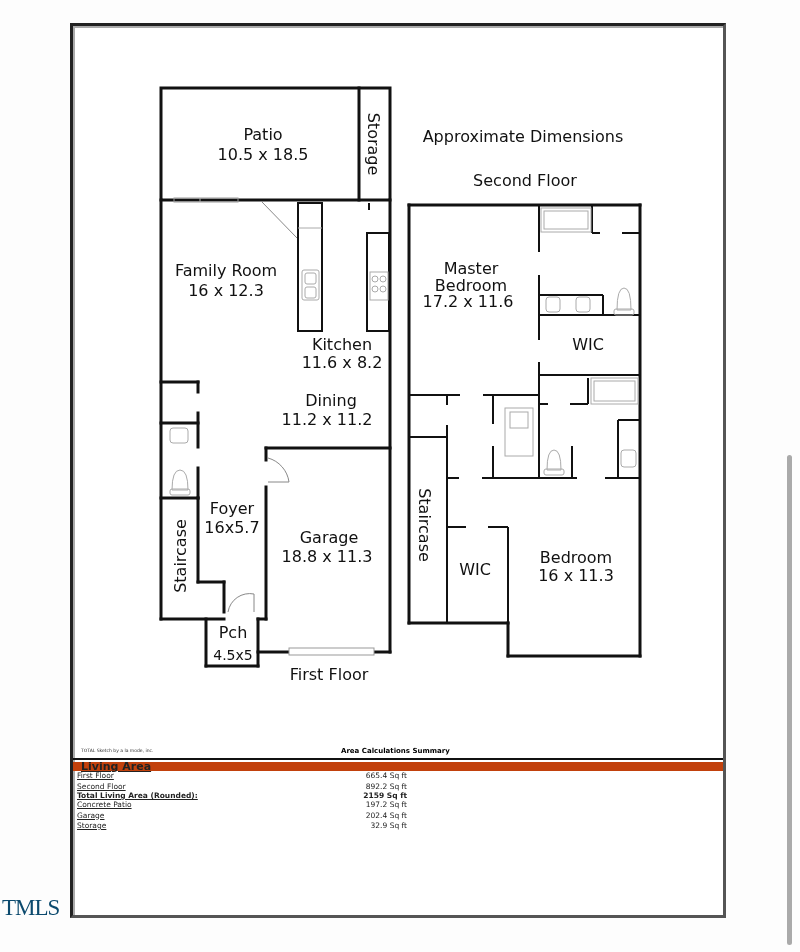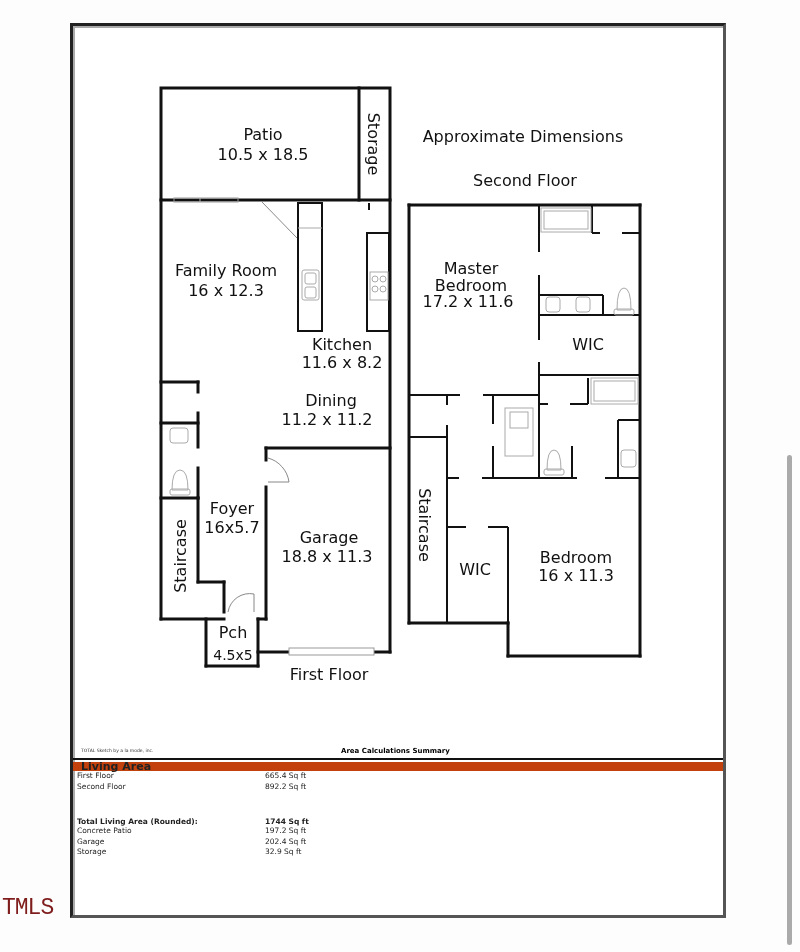--- a/index.html
+++ b/index.html
@@ -2,31 +2,31 @@
 <html><head>
 <meta charset="utf-8">
 <style>
   html, body { margin:0; padding:0; }
   body { width:800px; height:952px; background:#fdfdfd; position:relative; overflow:hidden; font-family:"DejaVu Sans", sans-serif; }
   .page { position:absolute; left:70px; top:23px; width:656px; height:895px; background:#fff;
           border-top:3px solid #222; border-left:3px solid #222; border-right:3px solid #555; border-bottom:3px solid #555;
           box-shadow: inset 2px 2px 0 #aaa; box-sizing:border-box; }
   svg.plan { position:absolute; left:0; top:0; }
   .lbl { font-family:"DejaVu Sans", sans-serif; fill:#111; }
-  .summary { position:absolute; left:73px; top:746px; width:650px; font-family:"DejaVu Sans", sans-serif; color:#222; }
+  .summary { position:absolute; left:73px; top:746px; width:650px; font-family:"DejaVu Sans", sans-serif; color:#222;text-decoration:underline; }
   .sum-head { position:relative; height:12px; font-size:5px; }
   .credit { position:absolute; left:8px; top:2px; font-size:4.5px; color:#333; }
   .sum-title { position:absolute; left:268px; top:1px; font-size:7px; font-weight:bold; color:#000; }
   .sum-rule { height:2px; background:#111; margin-top:0px; }
   .sec { background:#c2410c; font-weight:bold; font-size:11px; height:9px; line-height:9px; padding-left:8px; margin-top:2px; }
   .row { position:relative; height:10.5px; line-height:10.5px; font-size:7.5px; padding-left:4px; }
-  .row .v { position:absolute; left:192px; width:130px; }
-  .row.total { font-weight:bold; height:8px; line-height:8px;margin-top:26px; }
+  .row .v { position:absolute; left:204px; width:130px; text-align:right; }
+  .row.total { font-weight:bold; height:8px; line-height:8px; }
   .row.total .v { width:130px; }
-  .tmls { position:absolute; left:2px; top:895px; font-size:23px; font-family:Liberation Mono, monospace; color:#7f1d1d; letter-spacing:-1px; font-weight:300; }
+  .tmls { position:absolute; left:2px; top:895px; font-size:23px; font-family:Liberation Serif, serif; color:#0c4a6e; letter-spacing:-1px; font-weight:300; }
   .scrollbar { position:absolute; left:787px; top:455px; width:5px; height:490px; background:#aaa; border-radius:3px; }
 </style>
 </head>
 <body>
 
 <div class="page"></div>
 
 <svg class="plan" width="800" height="952" viewBox="0 0 800 952">
   <g stroke="#111" stroke-width="3" fill="none" stroke-linecap="square">
 
@@ -183,20 +183,20 @@
 
 <div class="summary">
   <div class="sum-head">
     <span class="credit">TOTAL Sketch by a la mode, inc.</span>
     <span class="sum-title">Area Calculations Summary</span>
   </div>
   <div class="sum-rule"></div>
   <div class="sec">Living Area</div>
   <div class="row"><span>First Floor</span><span class="v">665.4 Sq ft</span></div>
   <div class="row"><span>Second Floor</span><span class="v">892.2 Sq ft</span></div>
-  <div class="row total"><span>Total Living Area (Rounded):</span><span class="v">1744 Sq ft</span></div>
+  <div class="row total"><span>Total Living Area (Rounded):</span><span class="v">2159 Sq ft</span></div>
   <div class="row"><span>Concrete Patio</span><span class="v">197.2 Sq ft</span></div>
   <div class="row"><span>Garage</span><span class="v">202.4 Sq ft</span></div>
   <div class="row"><span>Storage</span><span class="v">32.9 Sq ft</span></div>
 </div>
 
 <div class="tmls">TMLS</div>
 <div class="scrollbar"></div>
 
 </body></html>

